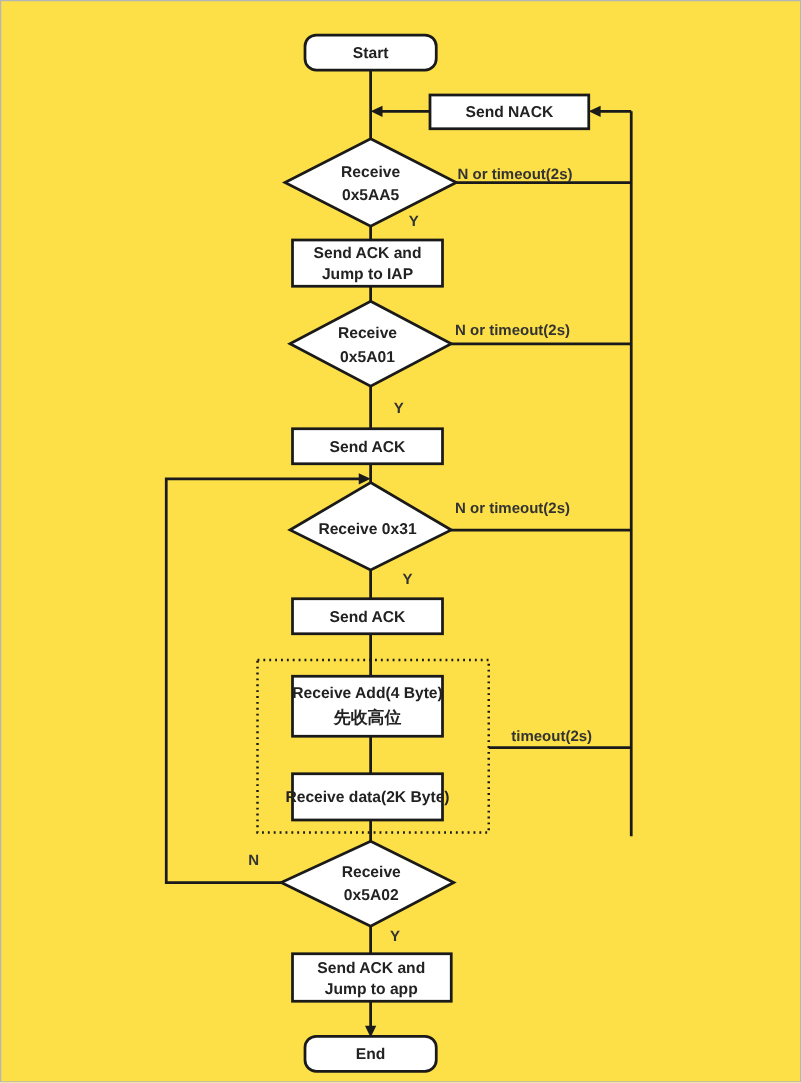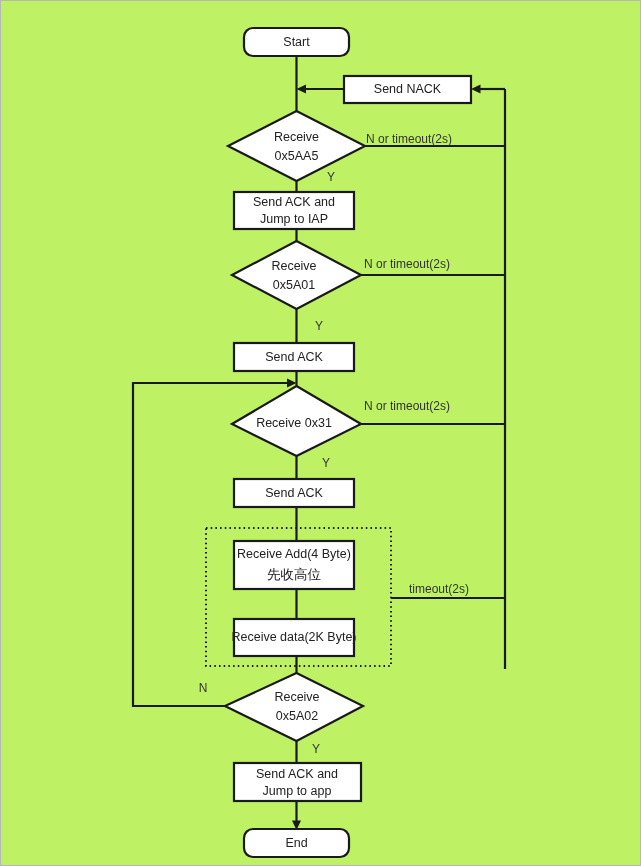--- a/index.html
+++ b/index.html
@@ -4,25 +4,26 @@
 <style>
   html, body {
     margin: 0;
     padding: 0;
     background: #ffffff;
   }
   #page {
     position: relative;
     width: 641px;
     height: 866px;
-    background: #bef264;
+    background: #fde047;
     border: 1px solid #b6b6b6;
     box-sizing: border-box;
     overflow: hidden;
     font-family: "Liberation Sans", "DejaVu Sans", sans-serif;
+    font-weight: bold;
   }
   #flow-svg {
     position: absolute;
     left: 0;
     top: 0;
     width: 641px;
     height: 866px;
   }
   .node-text {
     font-family: "Liberation Sans", "DejaVu Sans", sans-serif;

